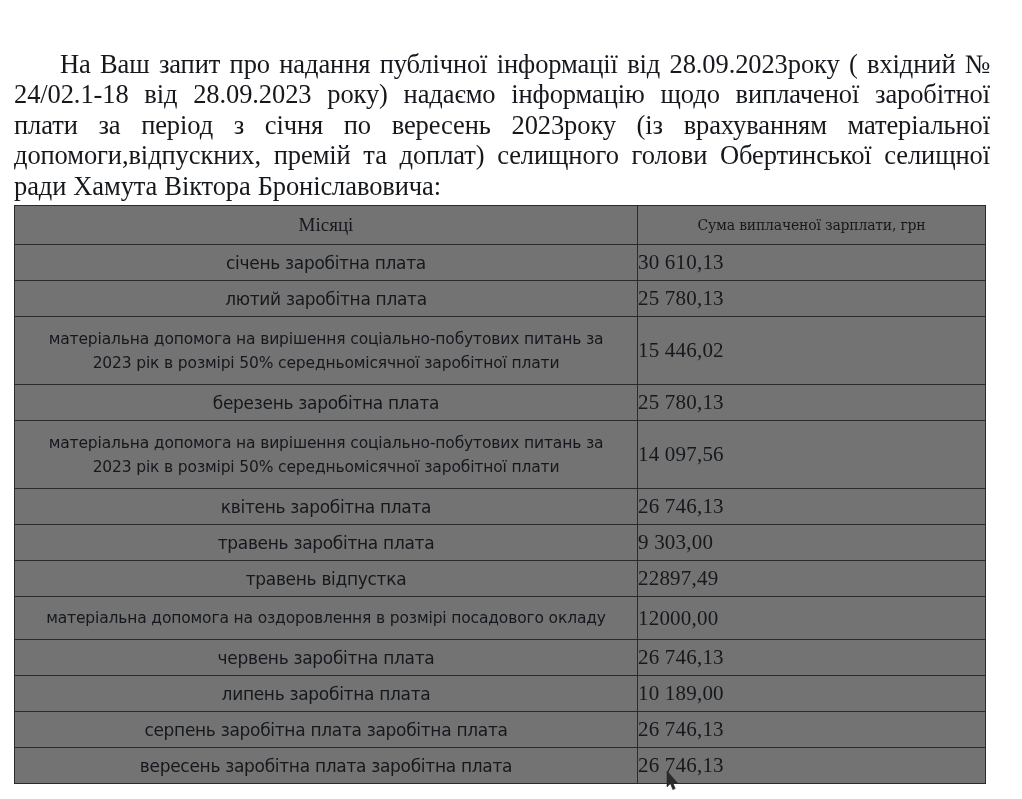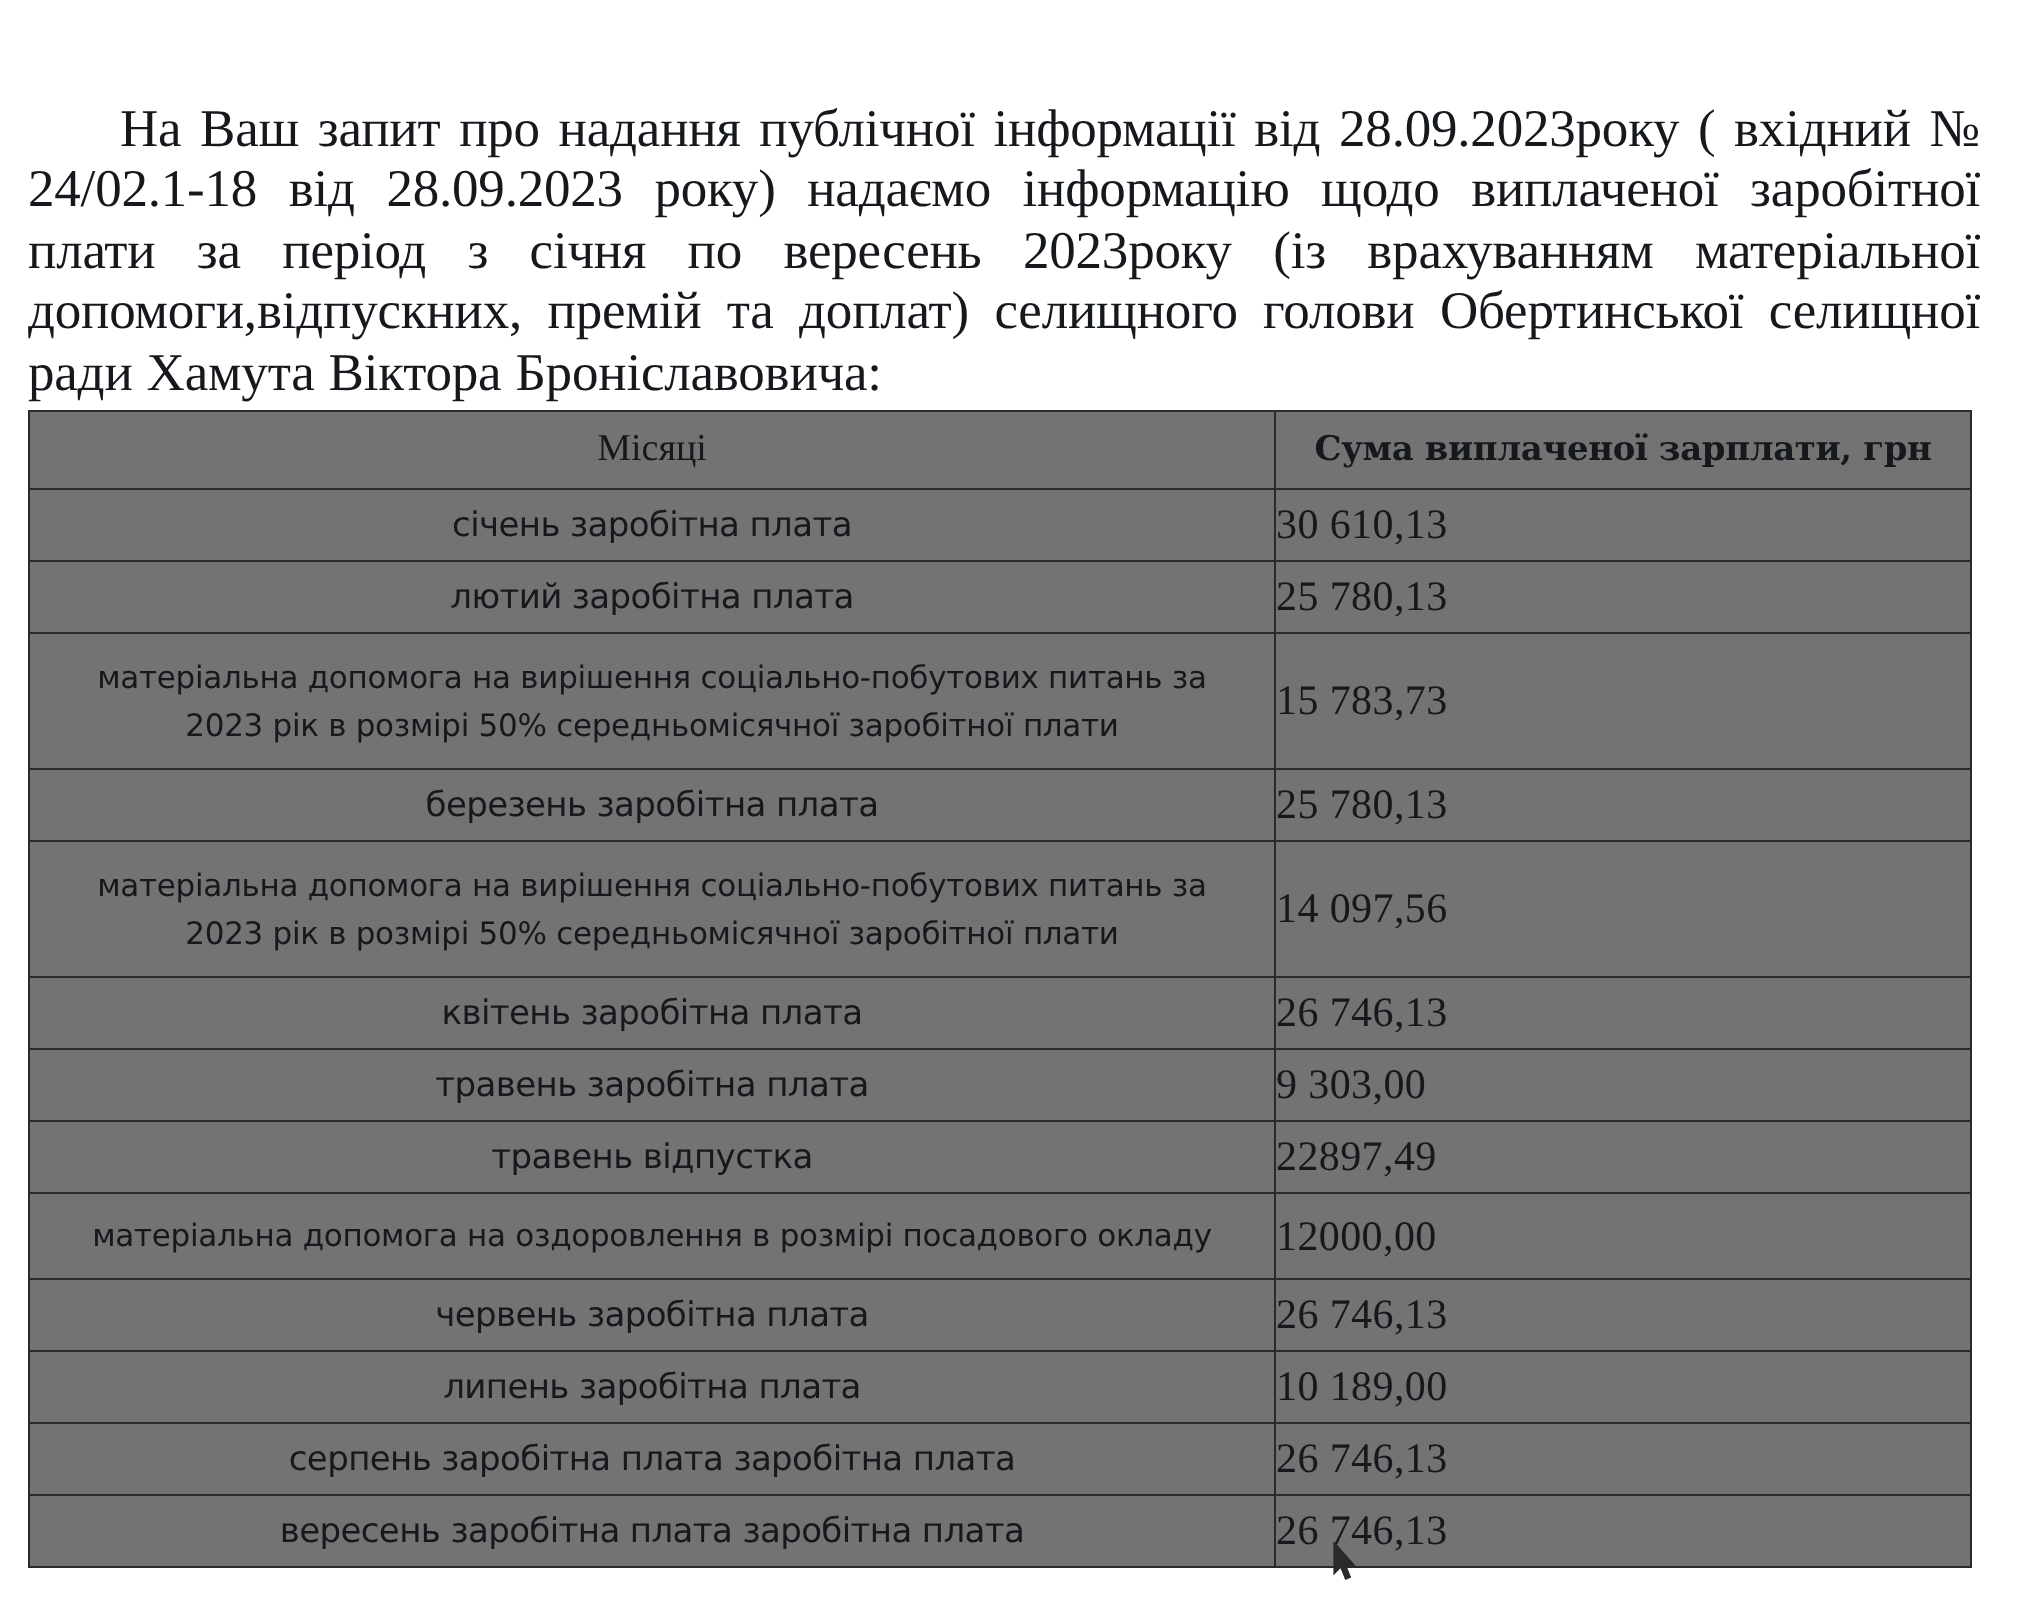--- a/index.html
+++ b/index.html
@@ -64,22 +64,22 @@
   .hdr-month, .hdr-sum {
     height: 38px;
     text-align: center;
     font-family: "Liberation Serif", "DejaVu Serif", serif;
     font-size: 19px;
     font-weight: normal;
     color: #15181c;
   }
   .hdr-sum {
     font-family: "DejaVu Serif", "Liberation Serif", serif;
-    font-weight: bold;
-    font-size: 17px;
+    font-weight: normal;
+    font-size: 14px;
     letter-spacing: -0.2px;
   }
 
   
   .cell-month {
     text-align: center;
     font-family: "DejaVu Sans", "Liberation Sans", sans-serif;
     font-size: 17px;
     color: #15181c;
     padding: 4px 10px;
@@ -140,21 +140,21 @@
         <tr class="r-std">
           <td class="cell-month">січень  заробітна плата</td>
           <td class="cell-sum">30 610,13</td>
         </tr>
         <tr class="r-std">
           <td class="cell-month">лютий заробітна плата</td>
           <td class="cell-sum">25 780,13</td>
         </tr>
         <tr class="r-tall">
           <td class="cell-month small">матеріальна допомога на вирішення соціально-побутових питань за 2023 рік в розмірі 50% середньомісячної заробітної плати</td>
-          <td class="cell-sum">15 783,73</td>
+          <td class="cell-sum">15 446,02</td>
         </tr>
         <tr class="r-std">
           <td class="cell-month">березень заробітна плата</td>
           <td class="cell-sum">25 780,13</td>
         </tr>
         <tr class="r-tall">
           <td class="cell-month small">матеріальна допомога на вирішення соціально-побутових питань за 2023 рік в розмірі 50% середньомісячної заробітної плати</td>
           <td class="cell-sum">14 097,56</td>
         </tr>
         <tr class="r-std">

